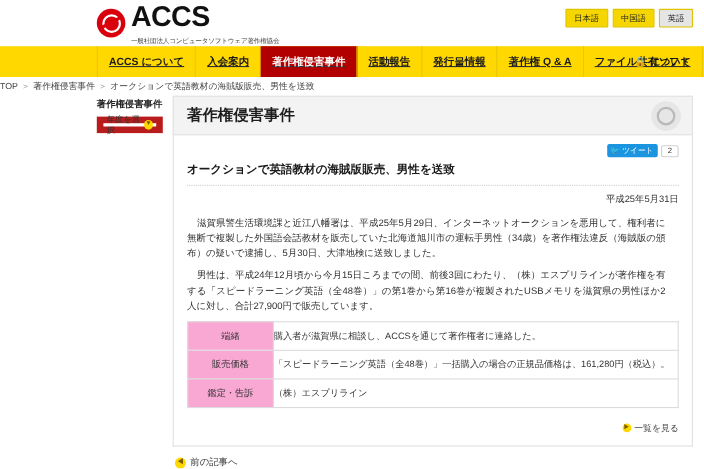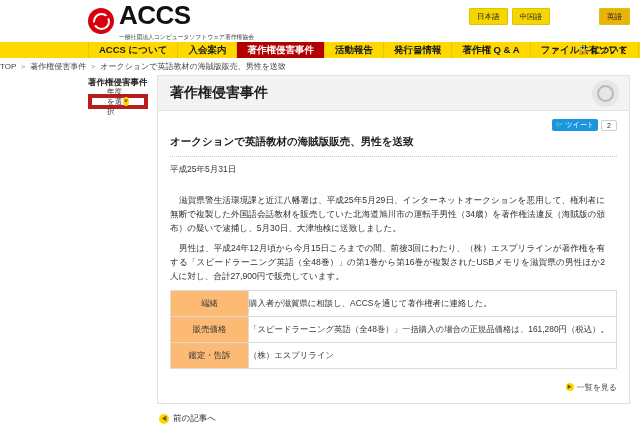--- a/index.html
+++ b/index.html
@@ -52,30 +52,31 @@
   }
   .lang-btn {
     background: #f6d600;
     color: #222;
     font-size: 7.5px;
     padding: 2px 7px;
     border: 1px solid #e0c300;
     border-radius: 1px;
     line-height: 11px;
   }
-  .lang-btn.alt { background:#eab308;margin-left:45px; }
+  .lang-btn.alt { background:#e5e5e5; }
 
   
   .gnav {
-    height: 16px;
+    height: 28px;
     background: #ffd800;
     display: flex;
     align-items: stretch;
     padding-left: 88px;
     position: relative;
+    text-decoration: underline;
   }
   .gnav-item {
     display: flex; align-items: center;
     padding: 0 10px;
     font-size: 9.5px;
     font-weight: bold;
     color: #1a1a1a;
     border-right: 1px solid #e8c800;
     white-space: nowrap;
   }
@@ -108,25 +109,25 @@
     padding-left: 88px;
     padding-right: 10px;
   }
   
   .sidebar { width: 60px; padding-top: 2px; }
   .side-title {
     font-size: 8.5px; font-weight: bold; color: #222;
     padding: 0 0 5px 0;
   }
   .side-select {
-    border: 4px solid #b91c1c;
+    border: 6px solid #b91c1c;
     background: #fff;
     height: 15px;
     display: flex; align-items: center; justify-content: space-between;
-    padding: 0 15px;
+    padding: 0 3px;
     font-size: 7.5px;
     color: #333;
   }
   .side-select .chev {
     width: 9px; height: 9px; border-radius: 50%;
     background: #ffd800; color: #7a5c00;
     font-size: 6px; line-height: 9px; text-align: center;
   }
 
   
@@ -176,40 +177,40 @@
     border: 1px solid #cfcfcf; background: #fff;
     color: #333; font-size: 7px; padding: 1px 5px; border-radius: 2px;
   }
   .article-title {
     font-size: 10.5px; font-weight: bold; color: #1a1a1a;
     border-bottom: 1px dotted #cccccc;
     padding-bottom: 7px;
     margin-bottom: 7px;
   }
   .article-date {
-    font-size: 8.5px; color: #333; margin-bottom: 18px;
+    text-align: right; font-size: 8.5px; color: #333; margin-bottom: 8px;
   }
   .article-body p {
     margin: 0 12px 6px 0;
     font-size: 8.6px;
     line-height: 1.62;
     color: #2e2e2e;
     text-align: justify;
     text-indent: 9px;
   }
 
   
   .detail-table {
     width: 100%;
     border-collapse: collapse;
     margin-top: 6px;
     border: 1px solid #dcdcdc;
   }
   .detail-table th {
-    background: #fdba74;
+    background: #f9a8d4;
     border: 1px solid #dcdcdc;
     width: 78px;
     font-size: 8.4px;
     font-weight: normal;
     color: #333;
     text-align: center;
     padding: 6px 3px;
     vertical-align: middle;
   }
   .detail-table td {

